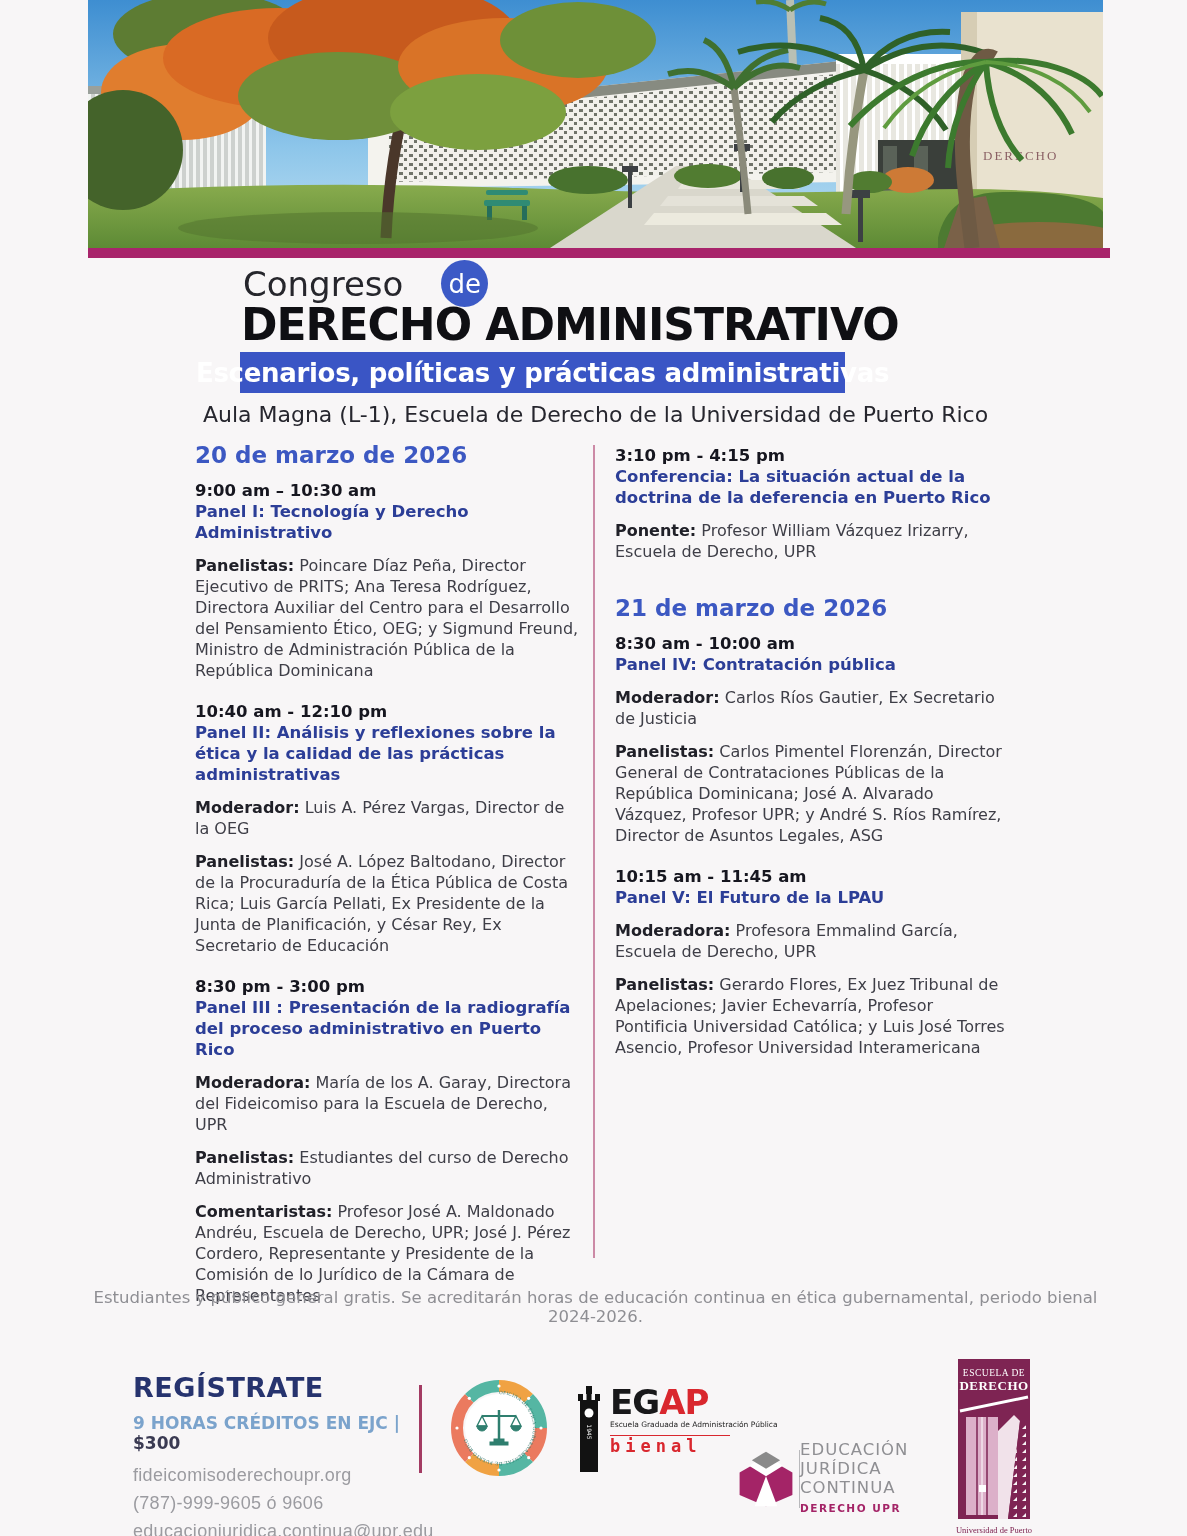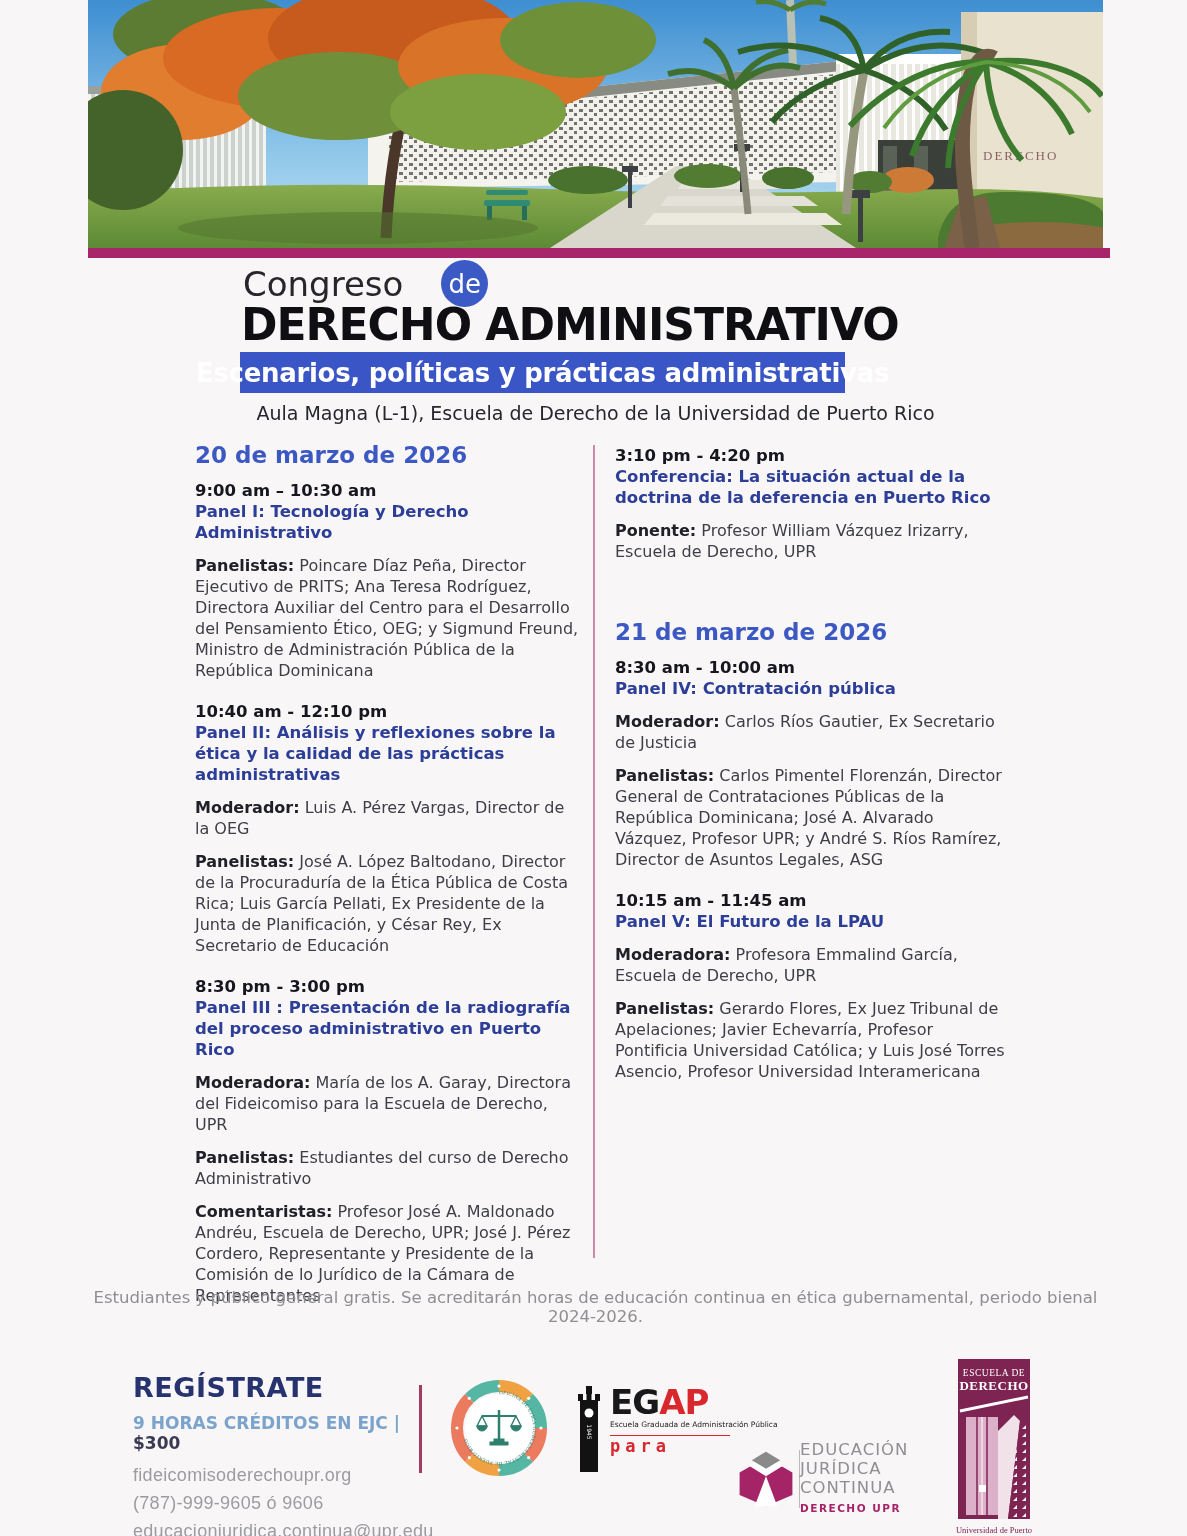--- a/index.html
+++ b/index.html
@@ -15,29 +15,29 @@
   .congreso-row{position:absolute;left:243px;top:260px;display:flex;align-items:center;gap:6px;}
   .congreso-word{font-size:34px;font-weight:500;color:#26262c;letter-spacing:0;}
   .de-badge{width:47px;height:47px;border-radius:50%;background:#3c5ac6;color:#fff;
             display:flex;align-items:center;justify-content:center;font-size:26px;font-weight:500;margin-left:32px;}
   .main-title{position:absolute;left:241px;top:299px;font-size:44px;font-weight:800;color:#0f0f13;
               letter-spacing:-1px;white-space:nowrap;}
   .banner{position:absolute;left:240px;top:352px;width:605px;height:41px;background:#3a55c5;
           display:flex;align-items:center;justify-content:center;color:#ffffff;
           font-size:26px;font-weight:700;letter-spacing:-0.3px;white-space:nowrap;}
   .venue{position:absolute;left:88px;top:402px;width:1015px;text-align:center;
-         font-size:19px;color:#26262e;}
+         font-size:22px;color:#26262e;}
 
   
   .col{position:absolute;top:445px;font-size:16px;line-height:21px;color:#3e3e47;}
   .col-left{left:195px;width:386px;}
   .col-right{left:615px;width:392px;}
   .divider-v{position:absolute;left:593px;top:445px;width:2px;height:813px;background:#cc8aa6;}
   .date-heading{font-size:23px;font-weight:800;color:#3c58c2;margin:0 0 14px 0;}
-  .date-heading.mt{margin-top:60px;}
+  .date-heading.mt{margin-top:36px;}
   .session{margin-top:20px;}
   .session.first{margin-top:0;}
   .s-time{font-size:16.5px;font-weight:800;color:#16161f;}
   .s-title{font-size:16.5px;font-weight:800;color:#2c3e97;}
   .para{margin:12px 0 0 0;}
   .para .lbl{font-weight:800;color:#202028;}
 
   
   .footnote{position:absolute;left:88px;top:1288px;width:1015px;text-align:center;
             font-size:16.5px;color:#8e8e93;}
@@ -204,21 +204,21 @@
       <div class="s-time">8:30 pm - 3:00 pm</div>
       <div class="s-title">Panel III : Presentación de la radiografía del proceso administrativo en Puerto Rico</div>
       <p class="para"><span class="lbl">Moderadora:</span> <span>María de los A. Garay, Directora del Fideicomiso para la Escuela de Derecho, UPR</span></p>
       <p class="para"><span class="lbl">Panelistas:</span> <span>Estudiantes del curso de Derecho Administrativo</span></p>
       <p class="para"><span class="lbl">Comentaristas:</span> <span>Profesor José A. Maldonado Andréu, Escuela de Derecho, UPR; José J. Pérez Cordero, Representante y Presidente de la Comisión de lo Jurídico de la Cámara de Representantes</span></p>
     </div>
   </div>
 
   <div class="col col-right">
     <div class="session first">
-      <div class="s-time">3:10 pm - 4:20 pm</div>
+      <div class="s-time">3:10 pm - 4:15 pm</div>
       <div class="s-title">Conferencia: La situación actual de la doctrina de la deferencia en Puerto Rico</div>
       <p class="para"><span class="lbl">Ponente:</span> <span>Profesor William Vázquez Irizarry, Escuela de Derecho, UPR</span></p>
     </div>
 
     <div class="date-heading mt">21 de marzo de 2026</div>
 
     <div class="session first">
       <div class="s-time">8:30 am - 10:00  am</div>
       <div class="s-title">Panel IV: Contratación pública</div>
       <p class="para"><span class="lbl">Moderador:</span> <span>Carlos Ríos Gautier, Ex Secretario de Justicia</span></p>
@@ -295,21 +295,21 @@
       <rect x="2" y="8" width="5" height="7" fill="#121212"></rect>
       <rect x="10.5" y="6" width="5" height="9" fill="#121212"></rect>
       <rect x="19" y="8" width="5" height="7" fill="#121212"></rect>
       <rect x="4" y="14" width="18" height="72" fill="#121212"></rect>
       <circle cx="13" cy="27" r="4.5" fill="#ffffff"></circle>
       <text x="13" y="46" font-size="6" fill="#ffffff" text-anchor="middle" font-family="DejaVu Sans, sans-serif" style="writing-mode:vertical-rl;">1945</text>
     </svg>
     <div class="egap-text">
       <div class="egap-word"><span>EG</span><span class="red">AP</span></div>
       <div class="egap-tag">Escuela Graduada de Administración Pública</div>
-      <div class="egap-uprrp">para</div>
+      <div class="egap-uprrp">bienal</div>
     </div>
   </div>
 
   <div class="ejc">
     <svg width="66" height="62" viewBox="0 0 70 62">
       <polygon points="35,8 63,24 63,48 35,60 7,48 7,24" fill="#a42467"></polygon>
       <polygon points="35,6 53,17 35,28 17,17" fill="#ffffff"></polygon>
       <polygon points="35,28 47,60 23,60" fill="#ffffff"></polygon>
       <polygon points="35,2 50,11 35,20 20,11" fill="#8a8a8a"></polygon>
     </svg>

